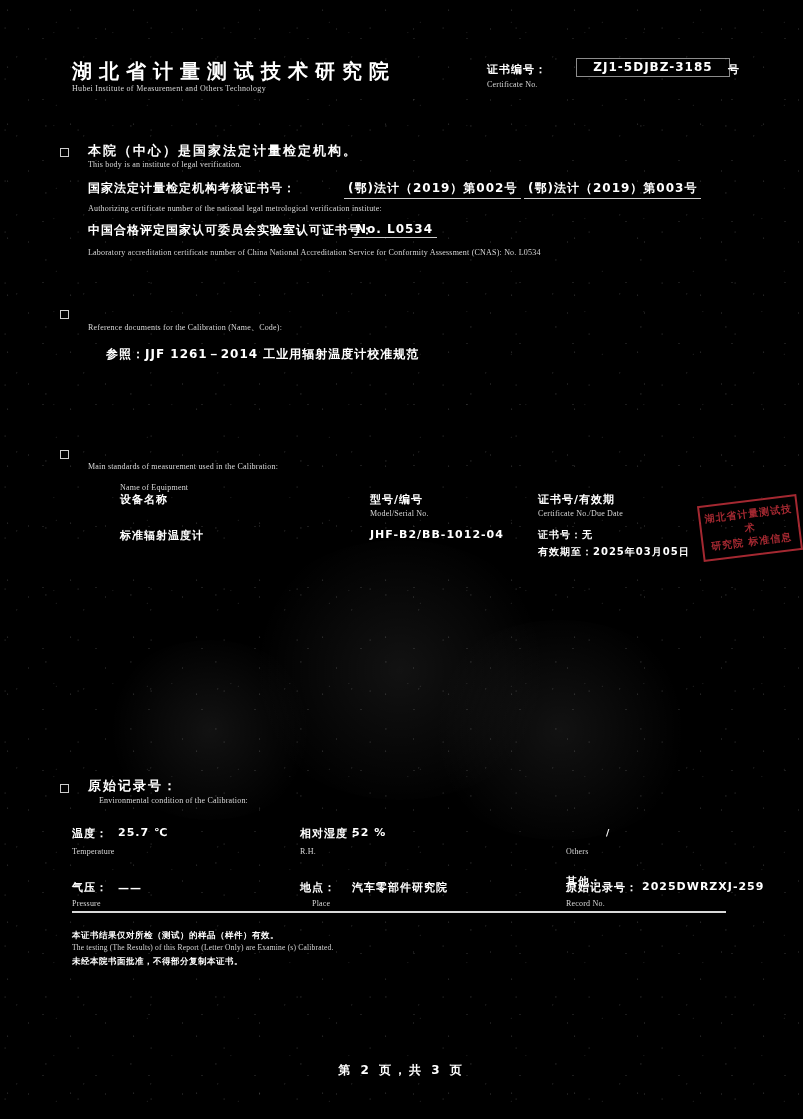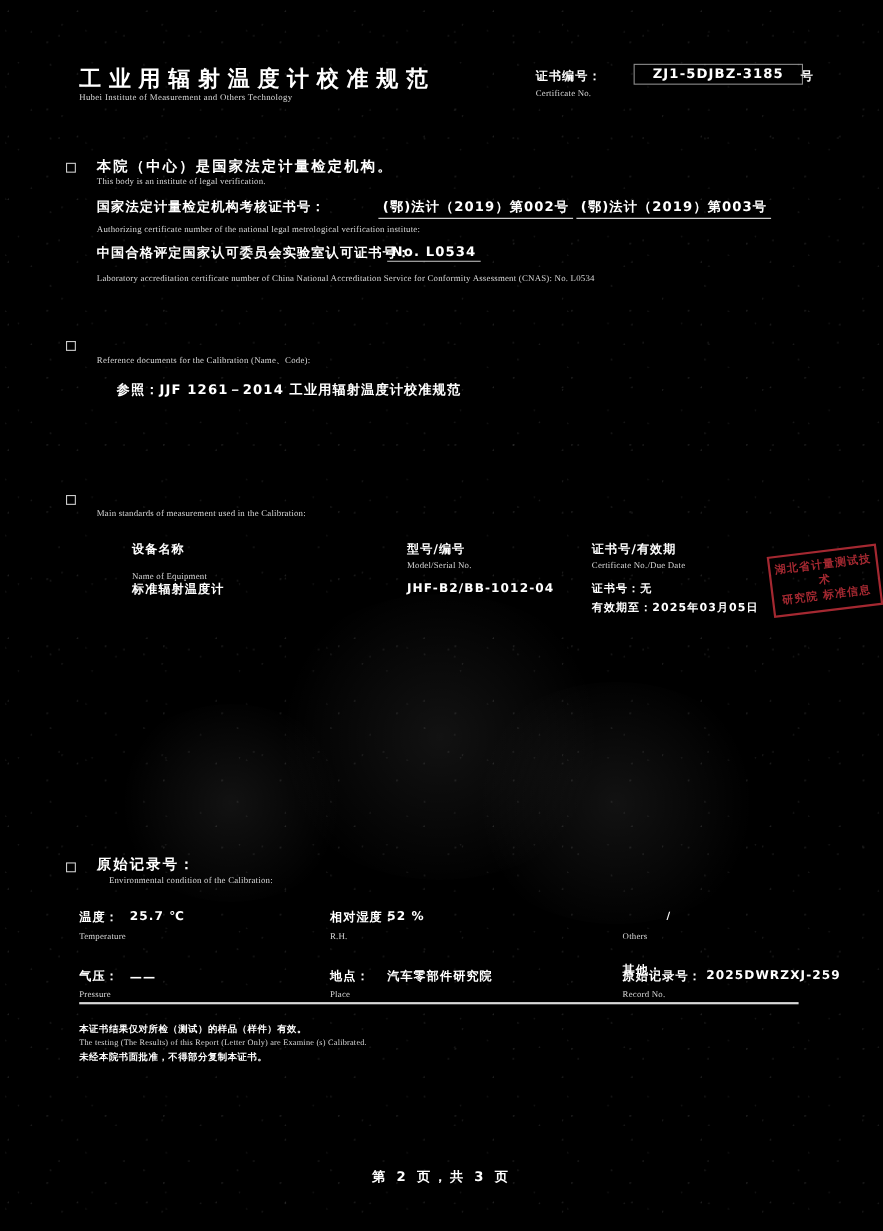--- a/index.html
+++ b/index.html
@@ -127,21 +127,21 @@
 
   
   #s3-bullet { left: 60px; top: 450px; }
   #s3-cn { left: 88px; top: 443px; }
   #s3-en { left: 88px; top: 462px; }
 
   .col-hdr-cn { font-size: 11px; font-weight: bold; letter-spacing: 1px; white-space: nowrap; }
   .col-val-cn { font-size: 11px; font-weight: bold; letter-spacing: 1px; white-space: nowrap; }
 
   #s3-c1-cn { left: 120px; top: 492px; }
-  #s3-c1-en { left: 120px; top: 519px; }
+  #s3-c1-en { left: 120px; top: 483px; }
   #s3-c1-val { left: 120px; top: 528px; }
   #s3-c2-cn { left: 370px; top: 492px; }
   #s3-c2-en { left: 370px; top: 509px; }
   #s3-c2-val { left: 370px; top: 528px; }
   #s3-c3-cn { left: 538px; top: 492px; }
   #s3-c3-en { left: 538px; top: 509px; }
   #s3-c3-val { left: 538px; top: 528px; font-size: 10px; }
 
   
   #red-stamp {
@@ -179,21 +179,21 @@
   #f-rh-en { left: 300px; top: 847px; }
   #f-oth-cn { left: 566px; top: 874px; }
   #f-oth-val { left: 606px; top: 828px; font-size: 9px; }
   #f-oth-en { left: 566px; top: 847px; }
 
   #f-pres-cn { left: 72px; top: 880px; }
   #f-pres-val { left: 118px; top: 882px; }
   #f-pres-en { left: 72px; top: 899px; }
   #f-place-cn { left: 300px; top: 880px; }
   #f-place-val { left: 352px; top: 880px; }
-  #f-place-en { left: 300px; top: 899px; }
+  #f-place-en { left: 312px; top: 899px; }
   #f-rec-cn { left: 566px; top: 880px; }
   #f-rec-val { left: 642px; top: 880px; }
   #f-rec-en { left: 566px; top: 899px; }
 
   #rule { left: 72px; top: 911px; width: 654px; height: 2px; background: rgba(255,255,255,.85); }
 
   
   .note-cn { font-size: 8.5px; font-weight: bold; letter-spacing: .5px; white-space: nowrap; }
   .note-en { font-size: 7.5px; white-space: nowrap; }
   #note1-cn { left: 72px; top: 930px; }
@@ -213,21 +213,21 @@
 </head>
 <body>
 
 <div class="page">
 
   <div class="cloud" style="left:240px;top:540px;width:320px;height:260px;"></div>
   <div class="cloud" style="left:420px;top:620px;width:280px;height:220px;"></div>
   <div class="cloud" style="left:100px;top:640px;width:220px;height:180px;"></div>
   <div class="noise"></div>
 
-  <div class="abs cn" id="header-title-cn">工业用辐射温度计校准规范</div>
+  <div class="abs cn" id="header-title-cn">湖北省计量测试技术研究院</div>
   <div class="abs en" id="header-title-en">Hubei Institute of Measurement and Others Technology</div>
 
   <div class="abs cn" id="cert-label-cn">证书编号：</div>
   <div class="abs en" id="cert-label-en">Certificate No.</div>
   <div class="abs" id="cert-number-box">ZJ1-5DJBZ-3185</div>
   <div class="abs" id="cert-number-suffix">号</div>
 
   <div class="bullet" id="s1-bullet"></div>
   <div class="abs sec-cn" id="s1-cn">本院（中心）是国家法定计量检定机构。</div>
   <div class="abs en sec-en" id="s1-en">This body is an institute of legal verification.</div>

